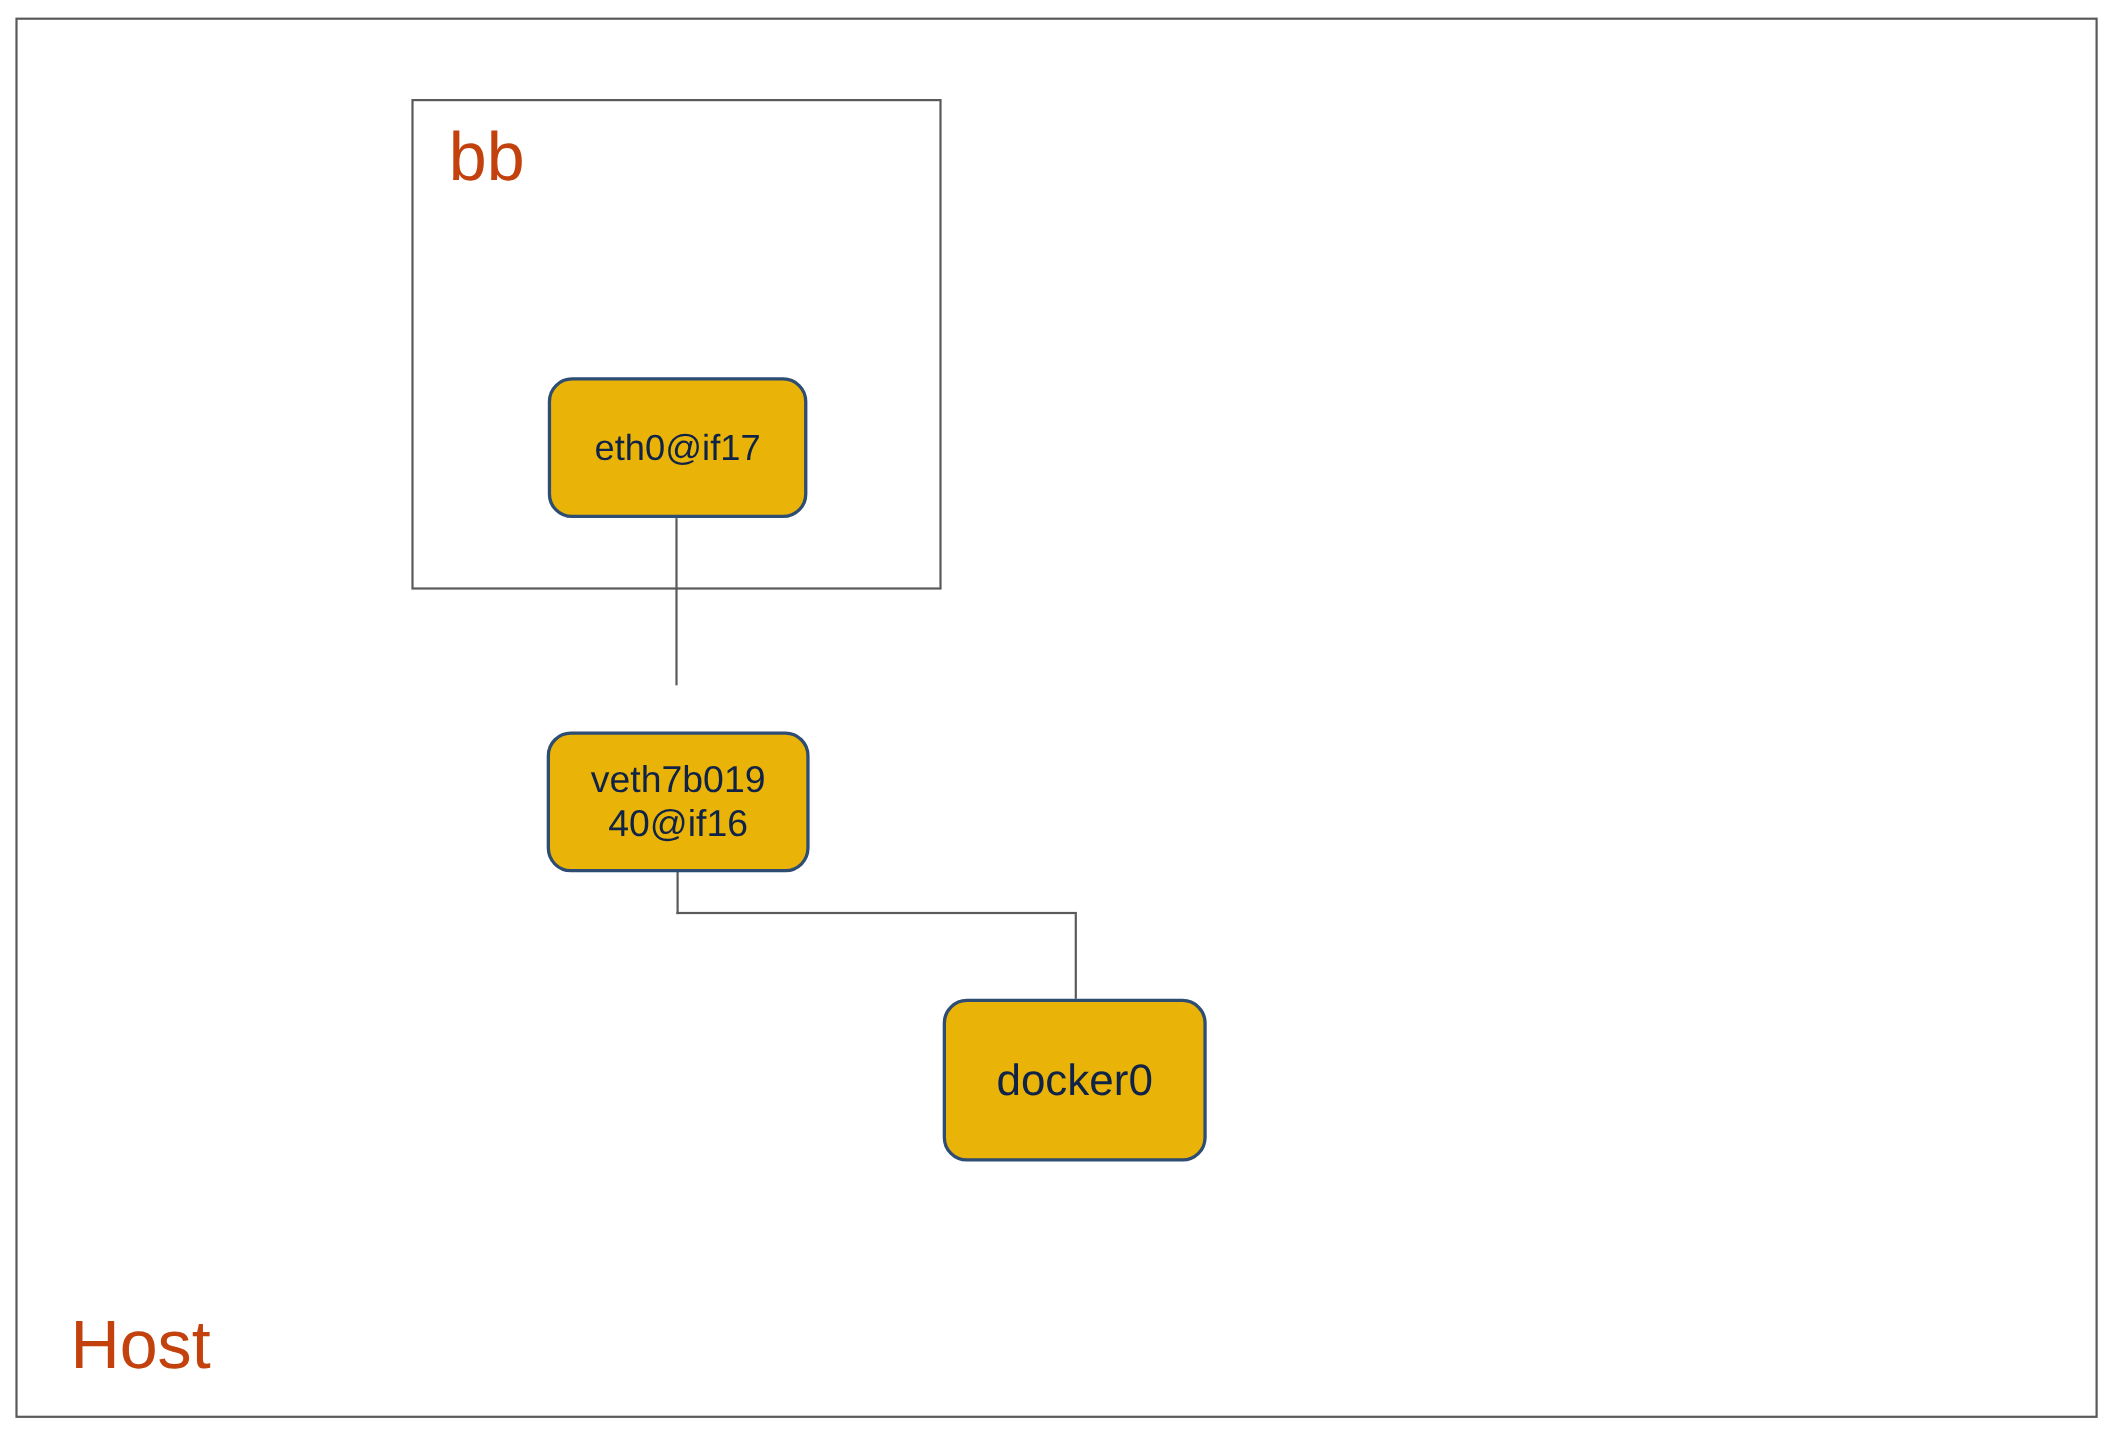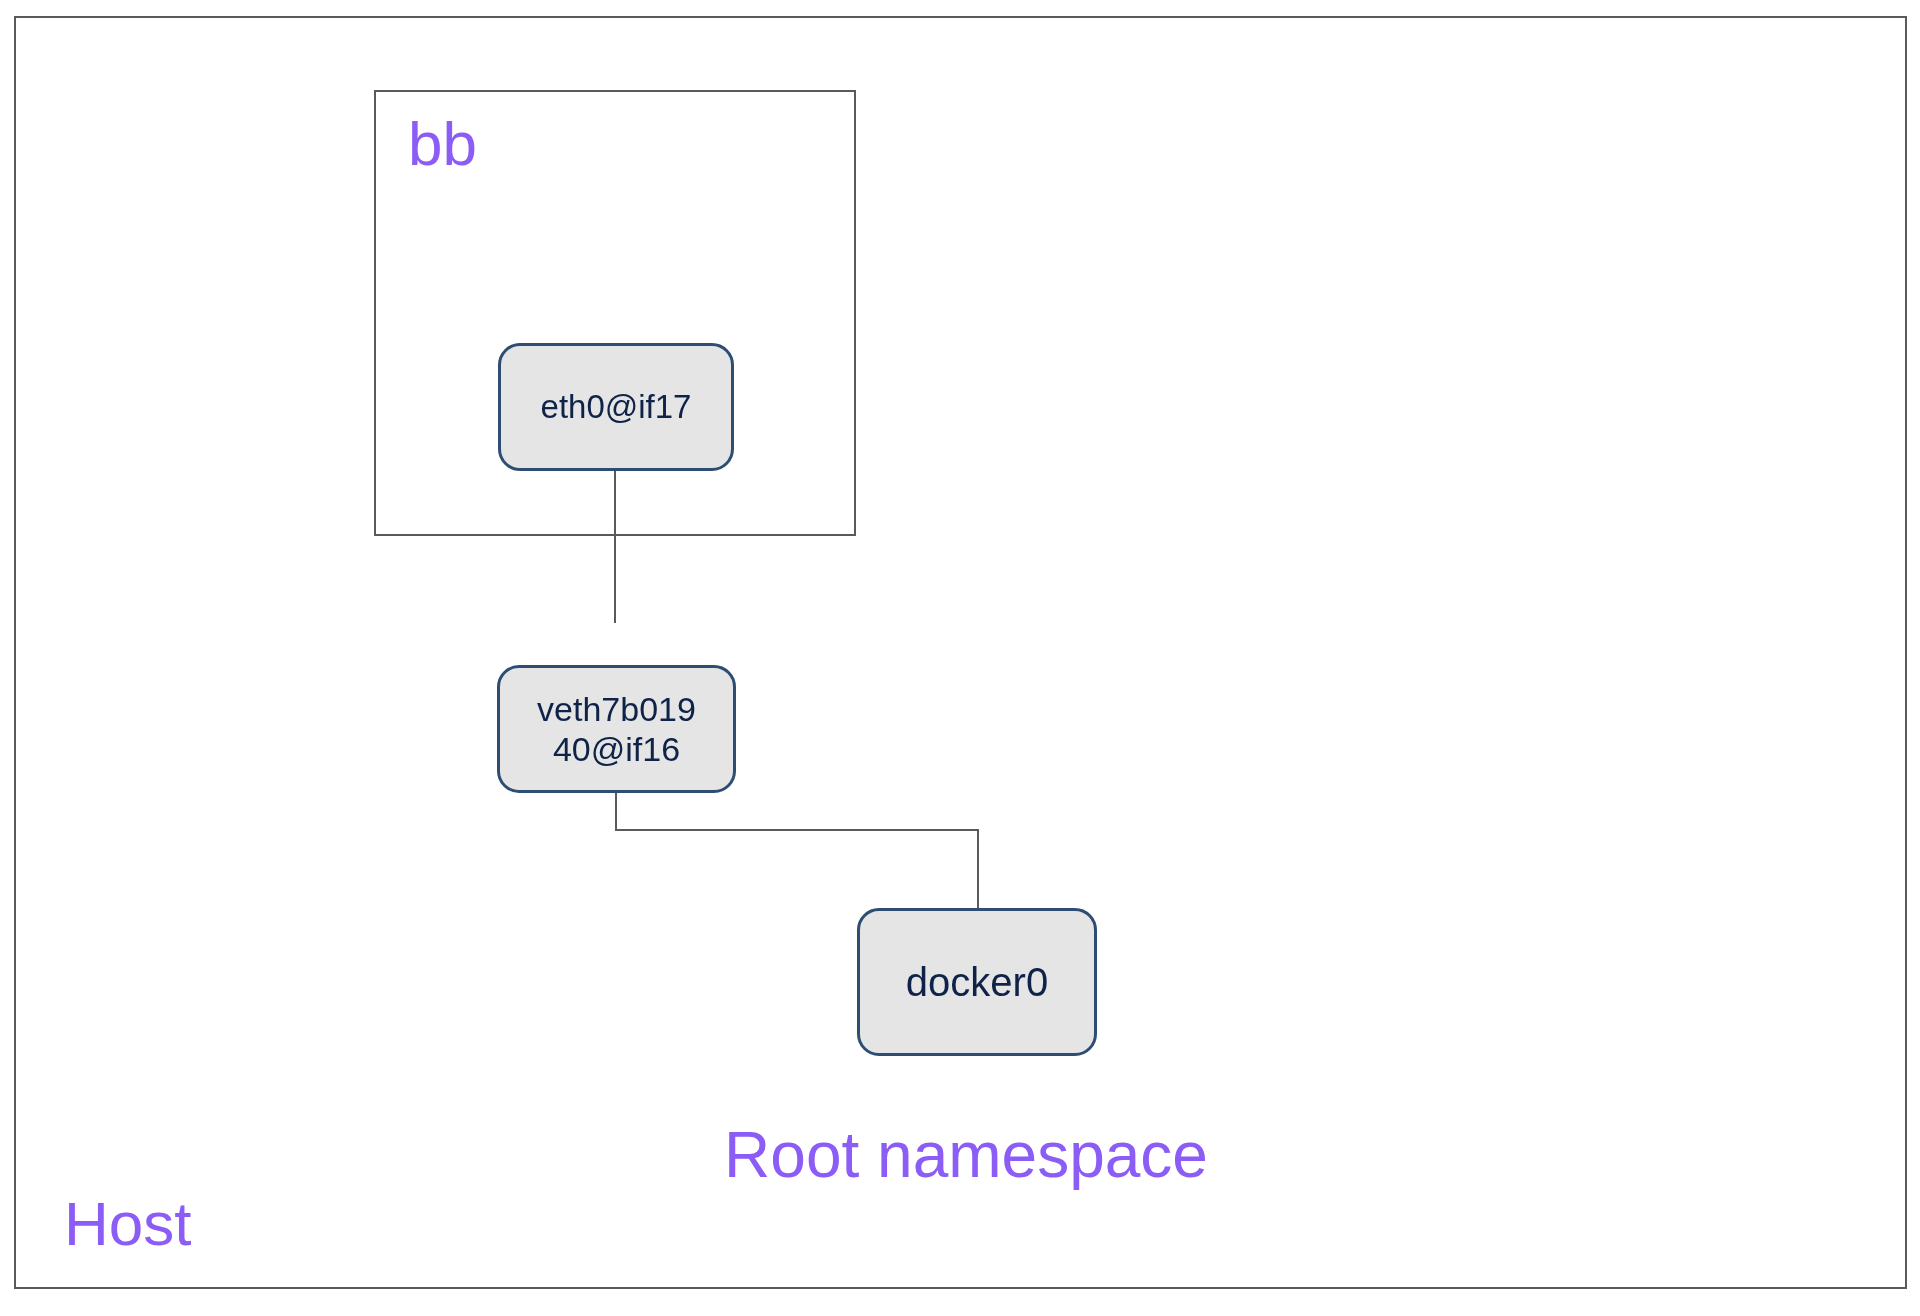--- a/index.html
+++ b/index.html
@@ -22,36 +22,36 @@
 
   
   .bb-box {
     left: 358px; top: 72px;
     width: 482px; height: 446px;
     border: 2px solid #5a5a5a;
     background: #ffffff;
   }
 
   .big-label {
-    color: #8b5cf6;
+    color: #c2410c;
     font-size: 62px;
     line-height: 1.1;
     white-space: nowrap;
   }
   .bb-label   { left: 392px; top: 92px; }
   .host-label { left: 48px;  top: 1172px; }
   .root-ns-label {
     left: 660px; top: 1102px; width: 580px;
     text-align: center;
     font-size: 64px;
   }
 
   
   .node {
-    background: #e5e5e5;
+    background: #eab308;
     border: 3px solid #2e4d73;
     border-radius: 22px;
     color: #0e2347;
     display: flex;
     flex-direction: column;
     align-items: center;
     justify-content: center;
     text-align: center;
     font-weight: 400;
   }
@@ -96,17 +96,16 @@
 
   <div class="abs node node-veth">
     <span>veth7b019</span>
     <span>40@if16</span>
   </div>
 
   <div class="abs node node-docker0">
     <span>docker0</span>
   </div>
 
-  <div class="abs big-label root-ns-label">Root namespace</div>
 
   <div class="abs big-label host-label">Host</div>
 
 </div>
 
 </body></html>

